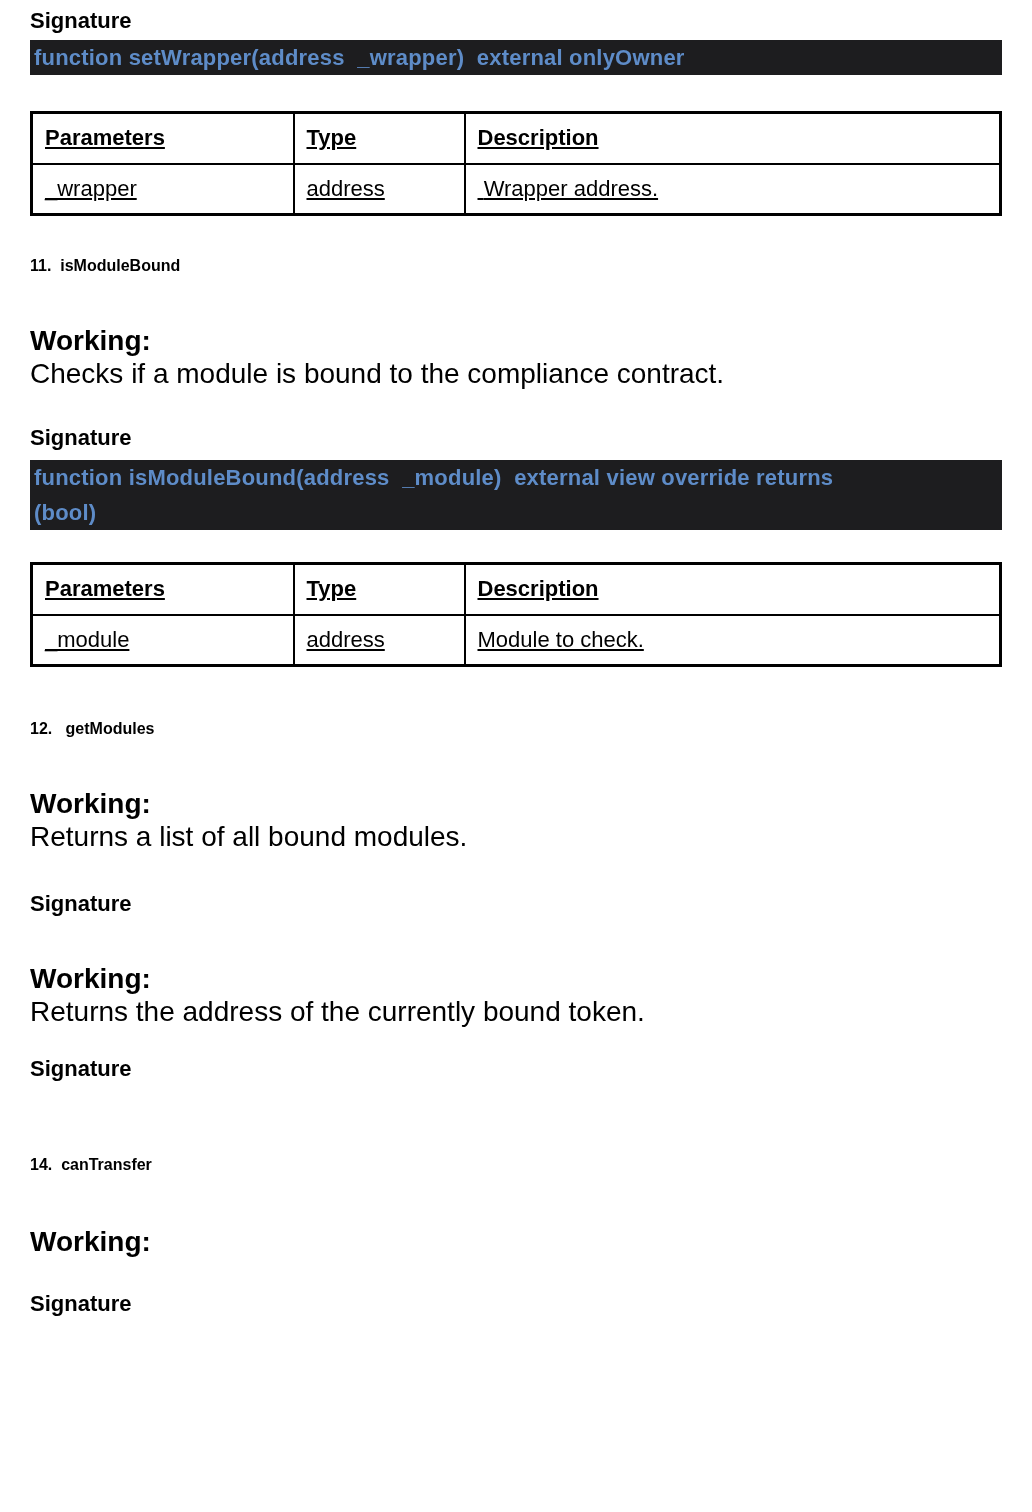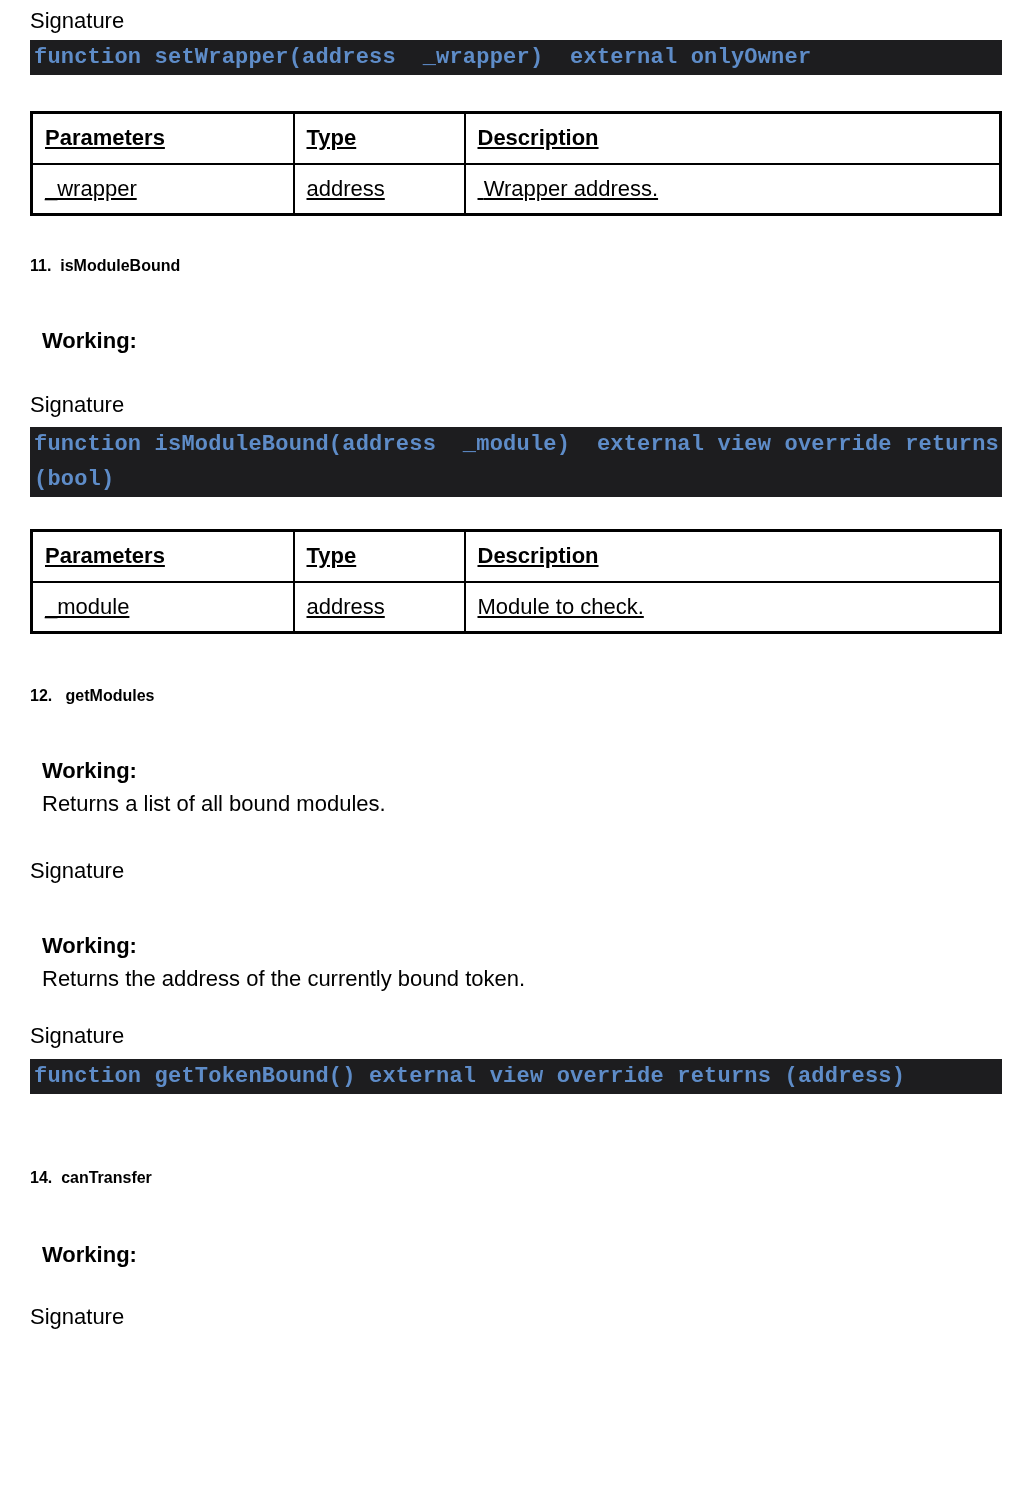--- a/index.html
+++ b/index.html
@@ -18,48 +18,48 @@
   }
   .page {
     width: 1032px;
     height: 1512px;
     padding: 8px 30px 0 30px;
     overflow: hidden;
     background: var(--page_bg);
   }
   .h-sig {
     font-size: 22px;
-    font-weight: normal;
+    font-weight: bold;
     line-height: 25px;
     margin: 0;
   }
   .code {
     background: var(--code_bg);
     color: var(--code_text);
-    font-family: Liberation Mono, monospace;
+    font-family: Liberation Sans, sans-serif;
     font-weight: bold;
     font-size: 22px;
     line-height: 35px;
     letter-spacing: 0.2px;
     white-space: pre;
     margin: 0;
     padding: 0 0 0 4px;
     overflow: hidden;
   }
   .h-num {
     font-size: 16px;
     font-weight: bold;
     line-height: 24px;
     margin: 0;
     white-space: pre;
   }
   .working {
-    font-size: 22px;
+    font-size: 28px;
     line-height: 33px;
-    margin: 12px;
+    margin: 0;
   }
   .working .wl { font-weight: bold; }
   table.params {
     border-collapse: collapse;
     width: 972px;
     table-layout: fixed;
     border: 3px solid var(--border_color);
     text-decoration: underline;
   }
   table.params th, table.params td {
@@ -104,20 +104,21 @@
         <td>address</td>
         <td> Wrapper address.</td>
       </tr>
     </tbody>
   </table>
 
   <h2 class="h-num" style="margin-top:38px">11.  isModuleBound</h2>
 
   <div class="working" style="margin-top:46px">
     <div class="wl">Working:</div>
+    <div>Checks if a module is bound to the compliance contract.</div>
   </div>
 
   <h3 class="h-sig" style="margin-top:35px">Signature</h3>
   <pre class="code" style="margin-top:10px">function isModuleBound(address  _module)  external view override returns
 (bool)</pre>
 
   <table class="params" style="margin-top:32px">
     <colgroup>
         <col class="col-param">
         <col class="col-type">
@@ -148,21 +149,20 @@
 
   <h3 class="h-sig" style="margin-top:38px">Signature</h3>
 
 
   <div class="working" style="margin-top:46px">
     <div class="wl">Working:</div>
     <div>Returns the address of the currently bound token.</div>
   </div>
 
   <h3 class="h-sig" style="margin-top:28px">Signature</h3>
-  <pre class="code" style="margin-top:11px">function getTokenBound() external view override returns (address)</pre>
 
   <h2 class="h-num" style="margin-top:72px">14.  canTransfer</h2>
 
   <div class="working" style="margin-top:48px">
     <div class="wl">Working:</div>
   </div>
 
   <h3 class="h-sig" style="margin-top:33px">Signature</h3>
 
 </div>

